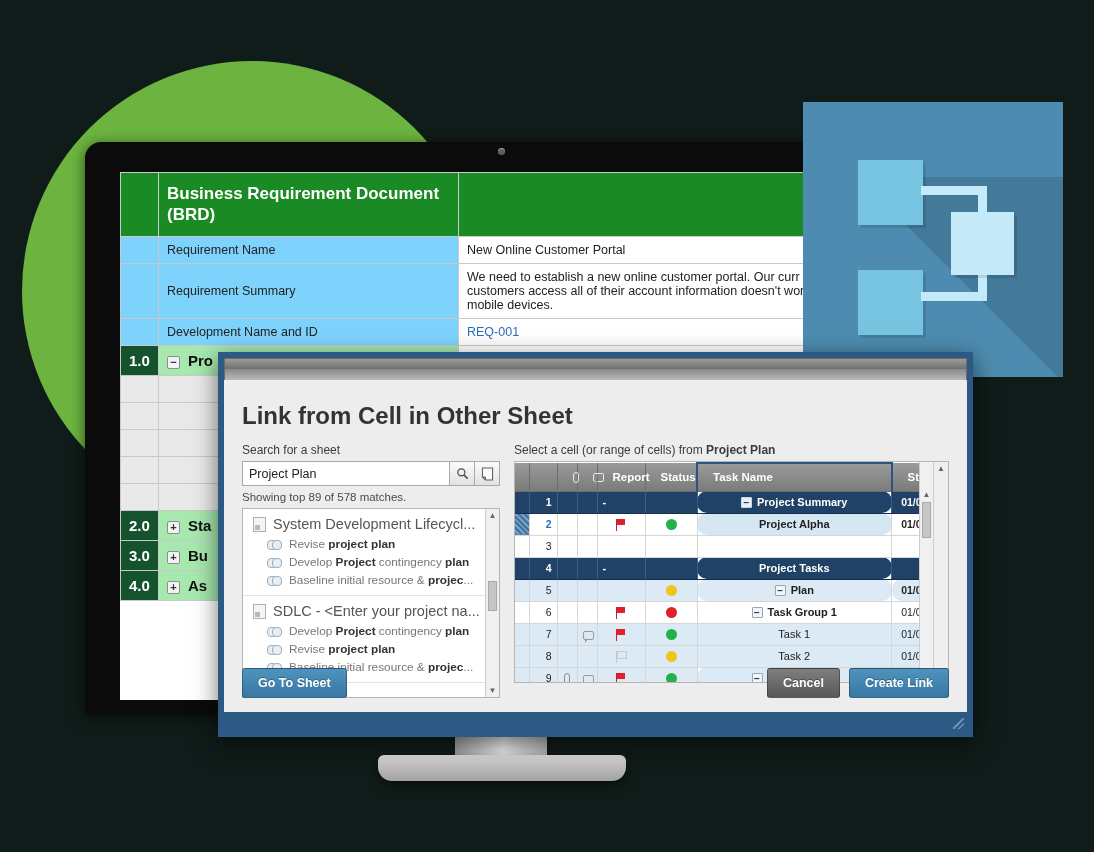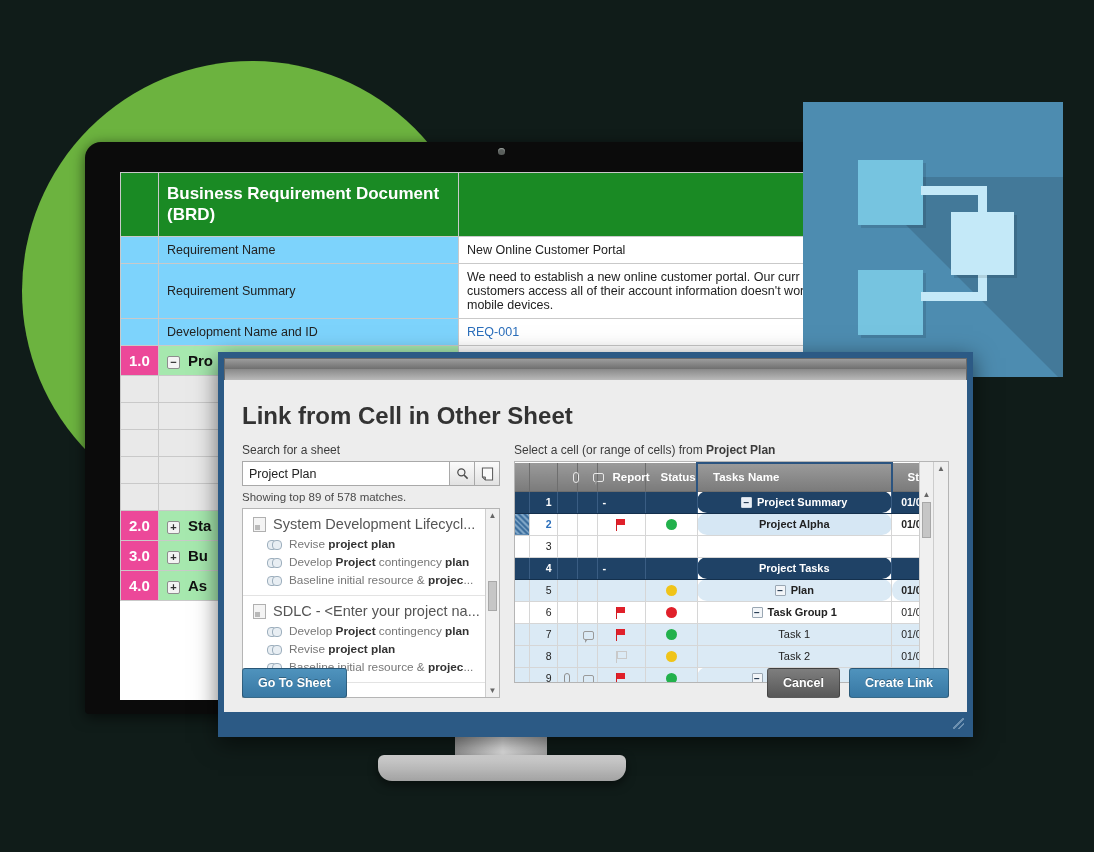--- a/index.html
+++ b/index.html
@@ -70,21 +70,21 @@
   .brd-table { width: 100%; border-collapse: collapse; table-layout: fixed; font-size: 12.5px; color: #222; }
   .brd-table td { border: 1px solid #c9c9c9; padding: 6px 8px; vertical-align: middle; }
   .col-a  { width: 38px; }
   .col-b  { width: 300px; }
   .col-c  { width: auto; }
   .hdr-green { background: #1a8a24; color: #fff; font-weight: bold; font-size: 17px; line-height: 1.22; padding: 12px 10px; height: 64px; }
   .hdr-green-blank { background: #1a8a24; }
   .lbl-cell { background: #7dd3fc; }
   .val-cell { background: #ffffff; }
   .link-text { color: #2a6ebb; }
-  .row-num { background: #ec4899; color: #fff; font-weight: bold; font-size: 15px; padding-left: 6px; }
+  .row-num { background: #14532d; color: #fff; font-weight: bold; font-size: 15px; padding-left: 6px; }
   .grp-cell { background: #a6e8ae; font-weight: bold; font-size: 15px; color:#111; white-space: nowrap; }
   .sub-cell { background:#e9e9e9; text-align: right; color:#3a3a3a; }
   .blank-num { background: #e9e9e9; }
   .toggle {
     display: inline-block; width: 13px; height: 13px; line-height: 11px;
     border: 1px solid #8d8d8d; background: #f3f3f3; text-align: center;
     font-size: 11px; font-weight: bold; color: #333; margin-right: 8px;
     vertical-align: middle; border-radius: 2px;
   }
 
@@ -465,21 +465,21 @@
 
             <table class="grid">
               <thead>
                 <tr>
                   <th class="c-rowhdr"></th>
                   <th class="c-num"></th>
                   <th class="c-attach ctr"><span class="clip-glyph" style="border-color:#e8e8e8;"></span></th>
                   <th class="c-cmt ctr"><span class="cmt-glyph" style="border-color:#e8e8e8;"></span></th>
                   <th class="c-report">Report</th>
                   <th class="c-status">Status</th>
-                  <th class="c-task tn">Tasks Name</th>
+                  <th class="c-task tn">Task Name</th>
                   <th class="c-start">Start</th>
                 </tr>
               </thead>
               <tbody>
                 <tr class="dark">
                   <td class="c-rowhdr"></td>
                   <td class="c-num">1</td>
                   <td class="c-attach"></td>
                   <td class="c-cmt"></td>
                   <td class="c-report" style="text-align:left">-</td>

